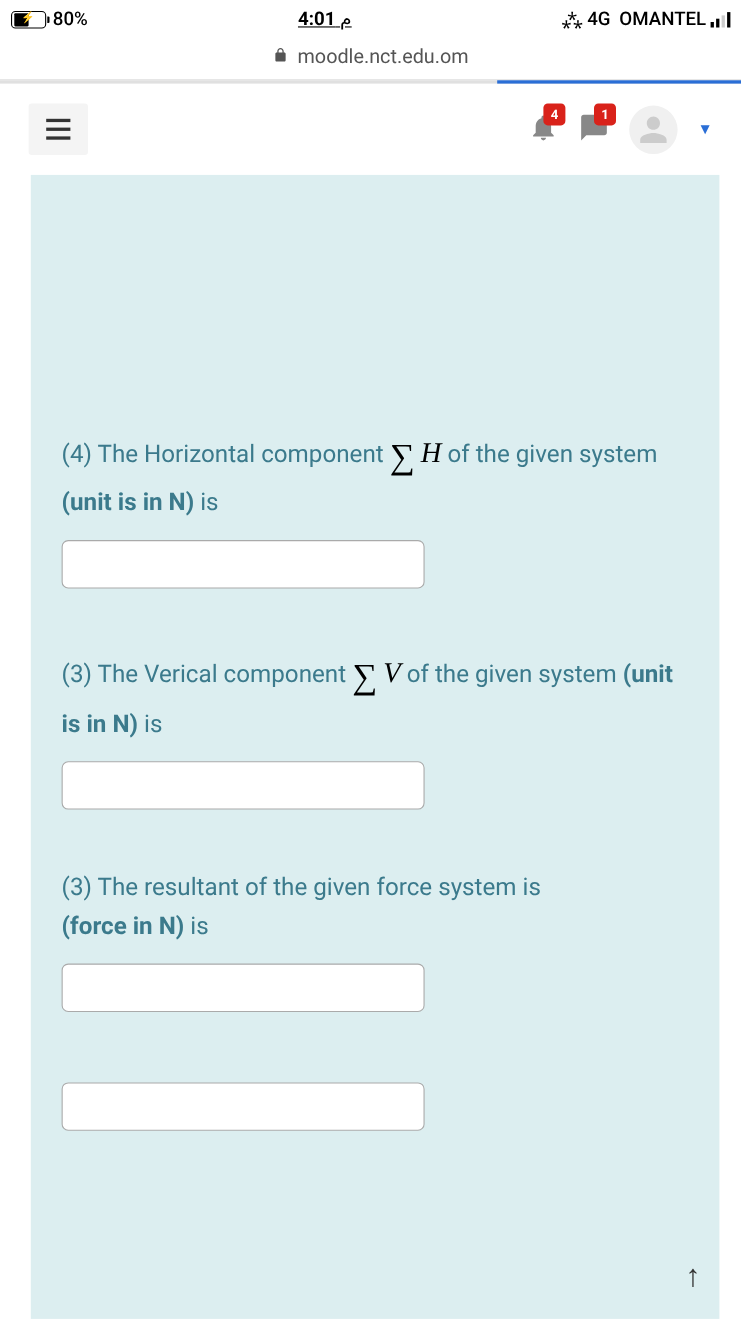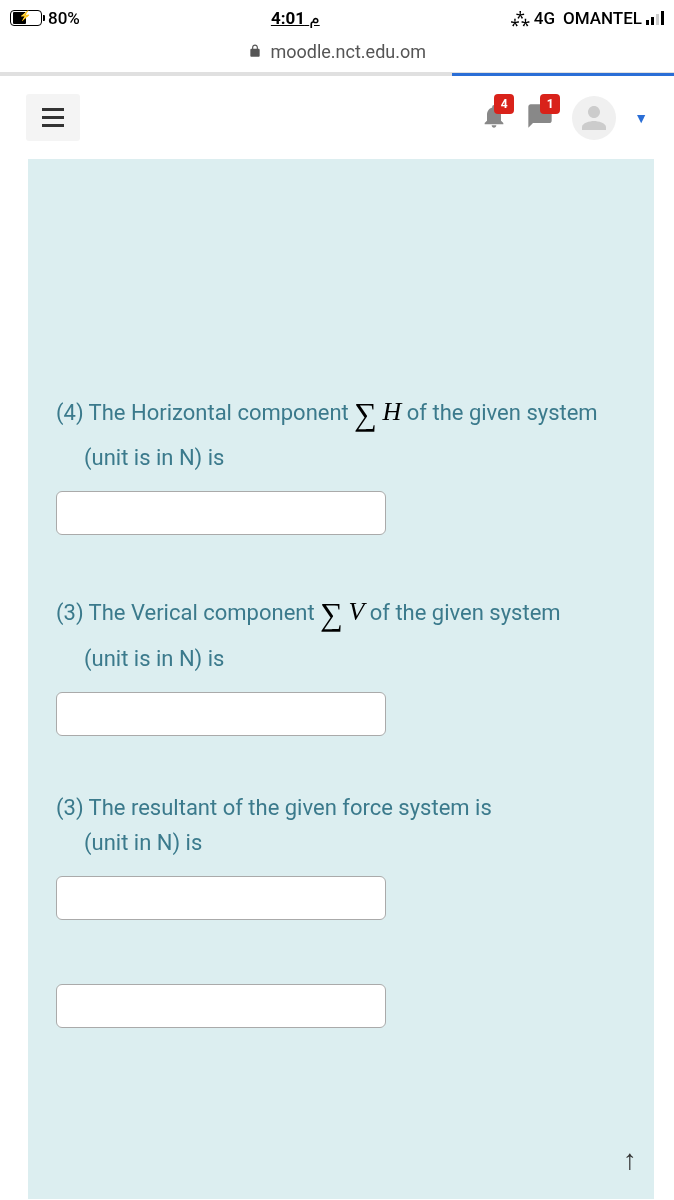--- a/index.html
+++ b/index.html
@@ -210,22 +210,21 @@
       color: #000;
       vertical-align: middle;
     }
     .question-text .sigma-var {
       font-family: "Times New Roman", serif;
       font-style: italic;
       font-size: 26px;
       color: #000;
     }
     .question-text .bold {
-      font-weight: 400;
-      margin-left: 28px;
+      font-weight: 700;
     }
     .answer-input {
       width: 330px;
       height: 44px;
       border: 1px solid #aaa;
       border-radius: 6px;
       background: #fff;
       padding: 0 10px;
       font-size: 18px;
       margin-top: 10px;
@@ -340,21 +339,21 @@
 
     <div class="q-block">
       <p class="question-text">
         <span>(3) The Verical component </span><span class="sigma">∑</span> <span class="sigma-var">V</span><span> of the given system  </span><span class="bold">(unit is in N)</span><span> is</span>
       </p>
       <input type="text" class="answer-input" style="">
     </div>
 
     <div class="q-block">
       <p class="question-text">
-        <span>(3) The resultant of the given force system is </span><br><span class="bold">(unit in N)</span><span> is</span>
+        <span>(3) The resultant of the given force system is </span><br><span class="bold">(force in N)</span><span> is</span>
       </p>
       <input type="text" class="answer-input" style="">
     </div>
 
     <div class="q-block">
       <input type="text" class="answer-input" style="">
     </div>
 
   </div>
 </div>

